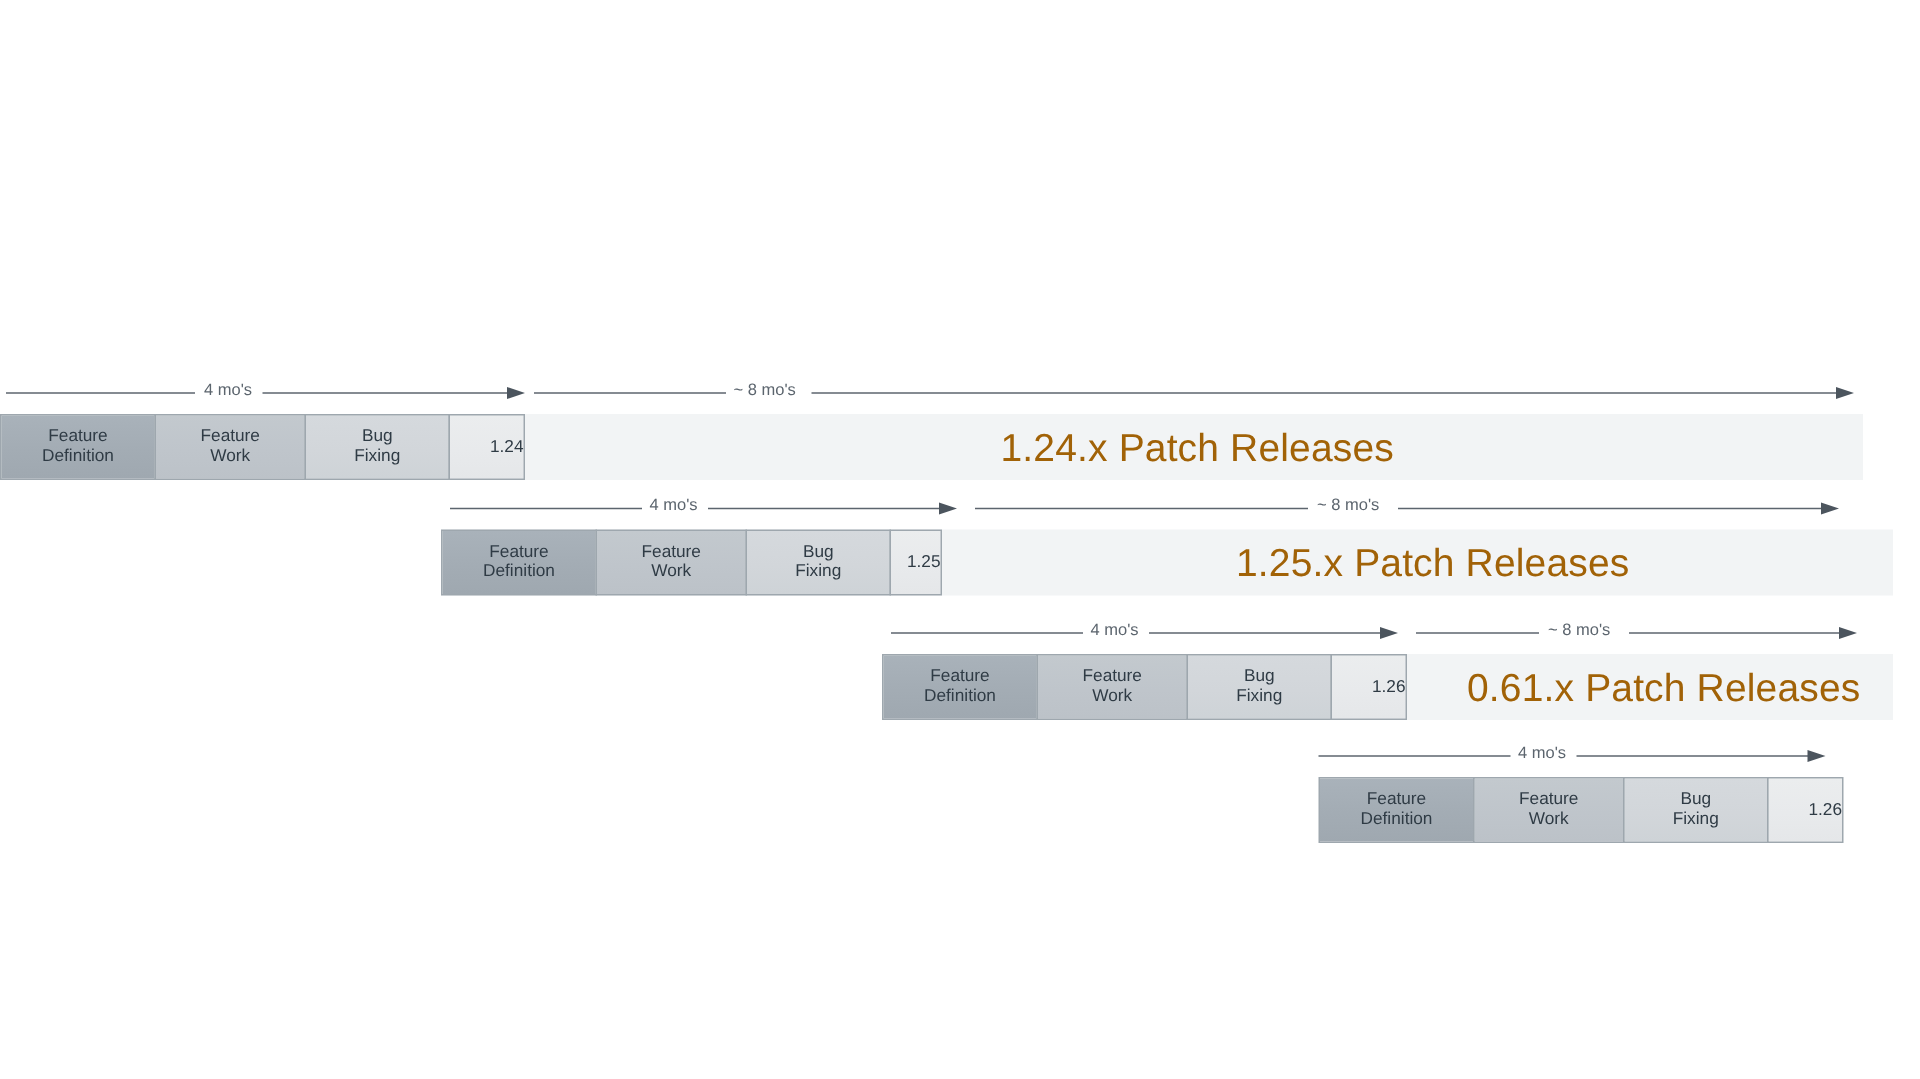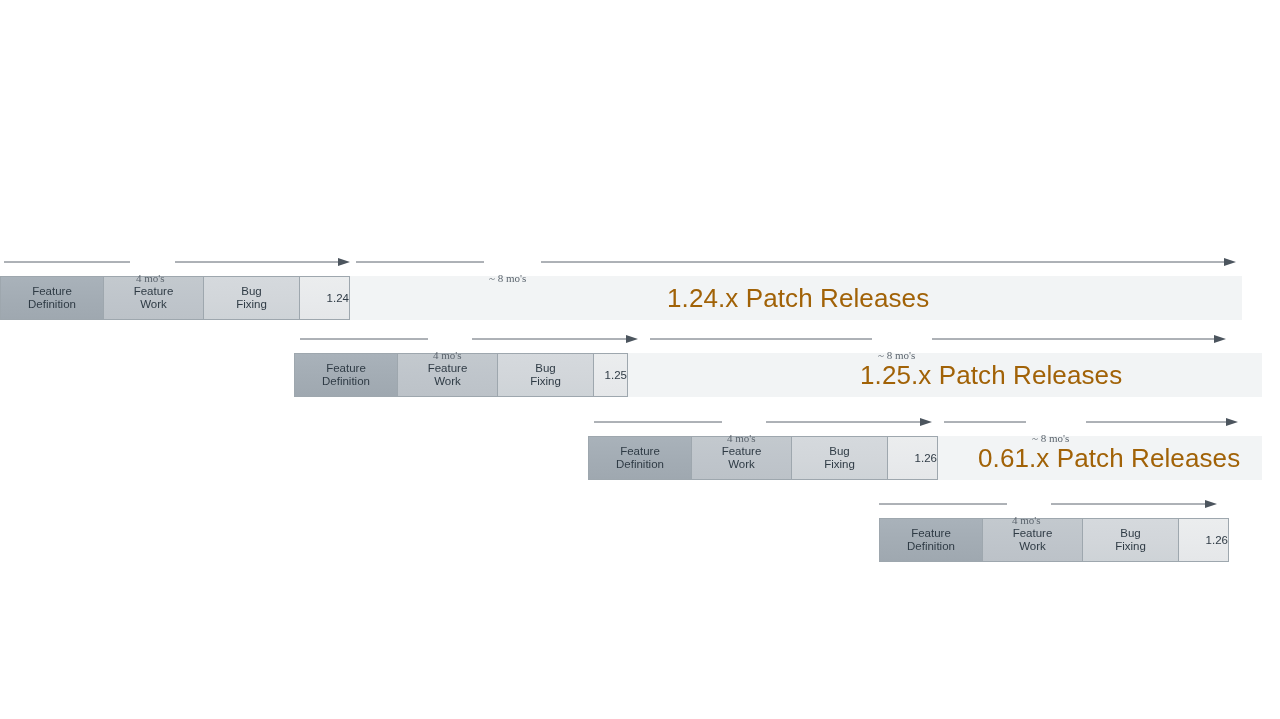--- a/index.html
+++ b/index.html
@@ -85,22 +85,21 @@
     position: absolute;
     height: 20px;
   }
   .measure svg { display: block; overflow: visible; }
   .measure-label {
     position: absolute;
     font-size: 11px;
     color: #5c656e;
     white-space: nowrap;
     top: 2px;
-    font-family: Liberation Serif, serif;
-    margin-top: 18px;
+    font-family: Liberation Sans, sans-serif;
   }
 </style>
 </head>
 <body>
 
 <div id="canvas">
 
   <div class="release-row" style="left:0px; top:276px;">
 
     <div class="patch-band" style="left:0px; width:1242px;"></div>
@@ -141,21 +140,21 @@
         <polygon points="880,10 868,6 868,14" fill="#4c555e"></polygon>
       </svg>
       <div class="measure-label" style="left:133px;">~ 8 mo's</div>
     </div>
   </div>
 
   <div class="release-row" style="left:294px; top:353px;">
 
     <div class="patch-band" style="left:0px; width:968px;"></div>
 
-    <div class="patch-label" style="left:530px;margin-left:36px;">1.25.x Patch Releases</div>
+    <div class="patch-label" style="left:530px;">1.25.x Patch Releases</div>
 
     <div class="phase-strip" style="left:0px; width:352px;">
       <div class="phase-box p-def" style="width:104px;">
         <span class="phase-line2">Feature</span>
         <span class="phase-line2">Definition</span>
       </div>
       <div class="phase-box p-work" style="width:101px;">
         <span class="phase-line2">Feature</span>
         <span class="phase-line2">Work</span>
       </div>

